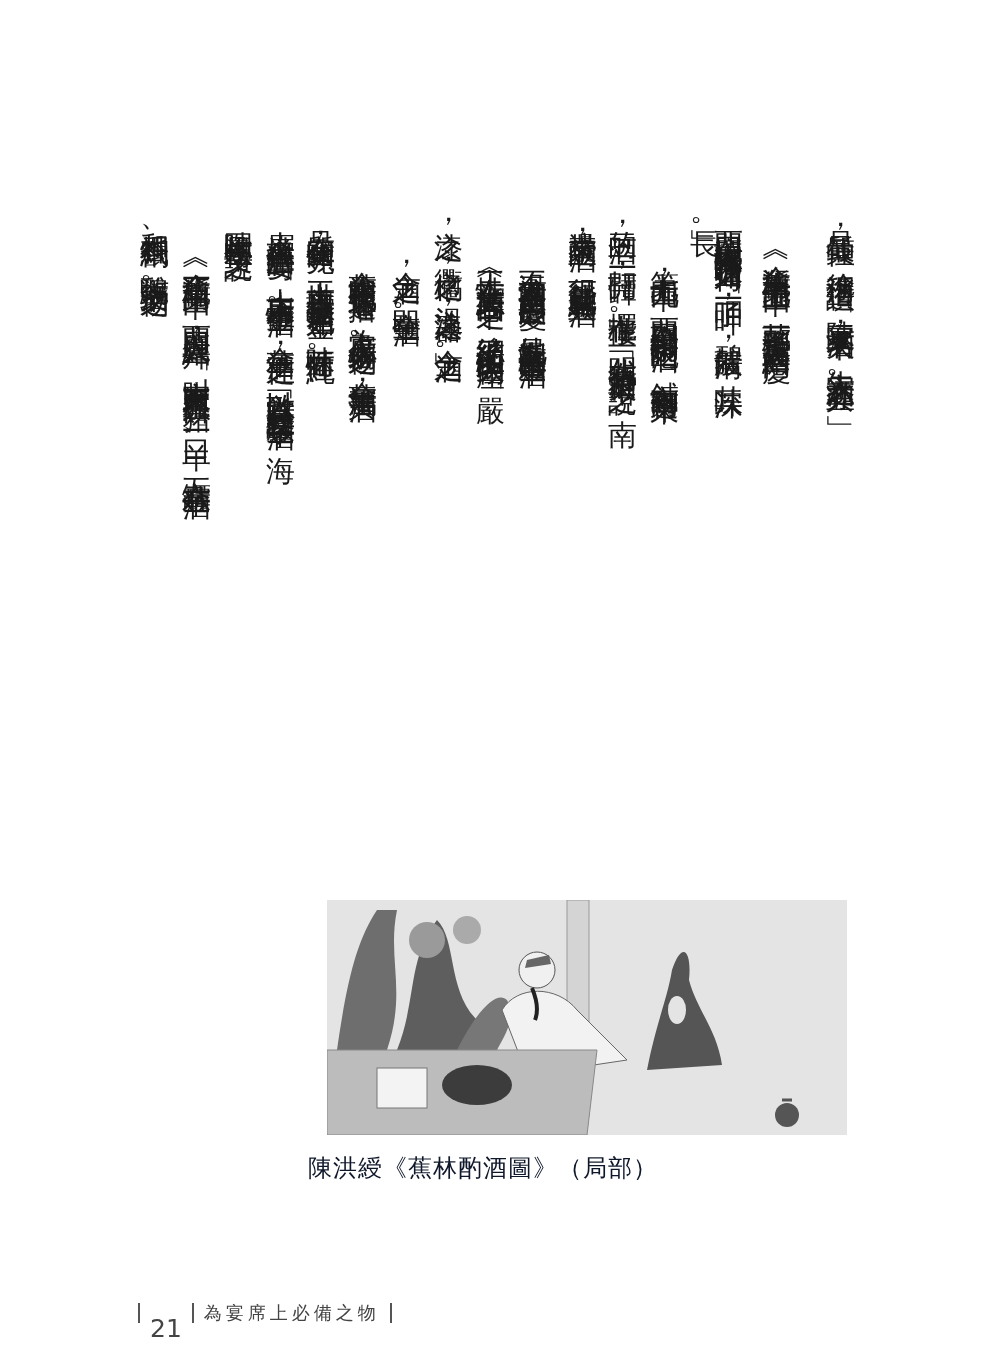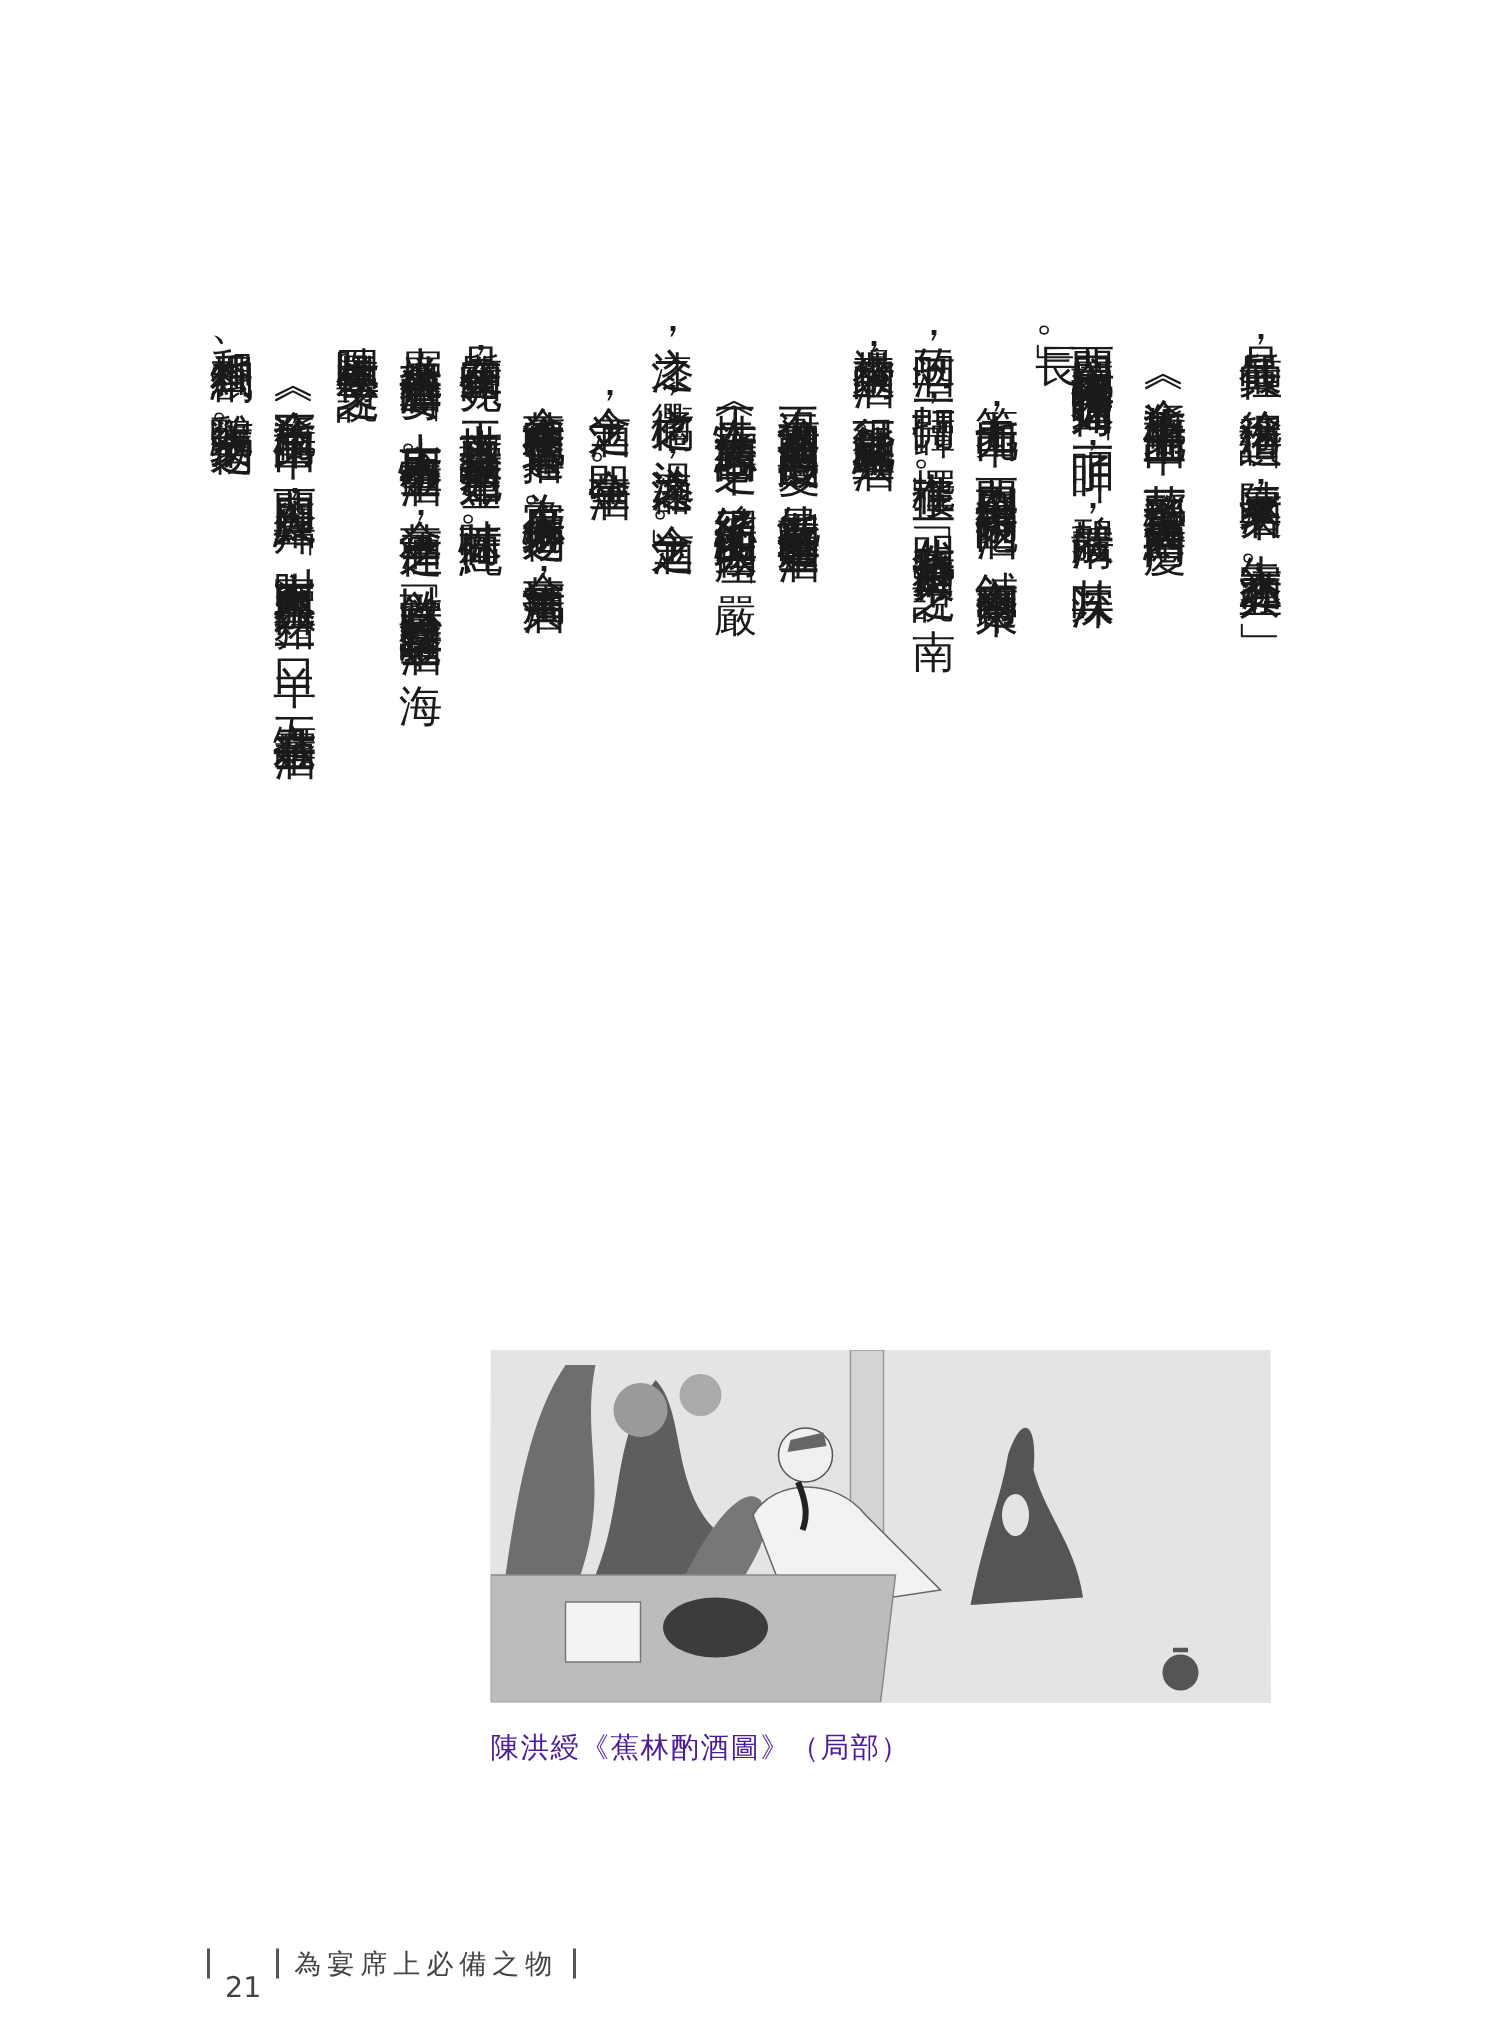--- a/index.html
+++ b/index.html
@@ -3,26 +3,26 @@
 <meta charset="utf-8">
 <style>
   html, body { margin:0; padding:0; background:#ffffff; }
   body { width:1000px; height:1353px; position:relative; overflow:hidden;
          font-family:"DejaVu Serif","Liberation Serif",serif; color:#1a1a1a; }
   .col { position:absolute; writing-mode:vertical-rl; font-size:29px; line-height:30px;
          letter-spacing:2.6px; white-space:nowrap; }
   .figure { position:absolute; left:327px; top:900px; width:520px; height:235px;
             background:linear-gradient(180deg,#e9e9e9 0%,#dcdcdc 60%,#cfcfcf 100%); overflow:hidden; }
   .figure svg { width:100%; height:100%; display:block; }
-  .caption { position:absolute; left:327px; top:1152px; font-family:"DejaVu Sans","Liberation Sans",sans-serif;
-             font-size:19px; color:#4c1d95; letter-spacing:1px; }
+  .caption { position:absolute; left:308px; top:1152px; font-family:"DejaVu Sans","Liberation Sans",sans-serif;
+             font-size:24px; color:#0f172a; letter-spacing:1px; }
   .footer { position:absolute; left:138px; top:1282px; font-size:20px; color:#444;
             display:flex; align-items:center; gap:10px; }
   .footer .bar { display:inline-block; width:2px; height:20px; background:#555; }
-  .footer .num { font-family:"DejaVu Sans","Liberation Sans",sans-serif; font-size:19px;margin-top:32px; }
+  .footer .num { font-family:"DejaVu Sans","Liberation Sans",sans-serif; font-size:25px;margin-top:32px; }
   .footer .title { letter-spacing:4px; font-family:"DejaVu Serif",serif; font-size:18px; }
 </style>
 </head>
 <body>
 
 <div>
 
   <div class="col" style="left:826px; top:208px;">品質最佳，徐渭稱讚道：「陳家豆酒名天下，朱家之酒亦其亞。」</div>
   <div class="col" style="left:762px; top:240px;">《金瓶梅》第七十五回中，荊都監送了一罈豆酒給西門慶。</div>
   <div class="col" style="left:714px; top:208px;">西門慶讓家人打開嚐嚐味道如何，「呷了一呷，碧靛般清，其味深</div>

